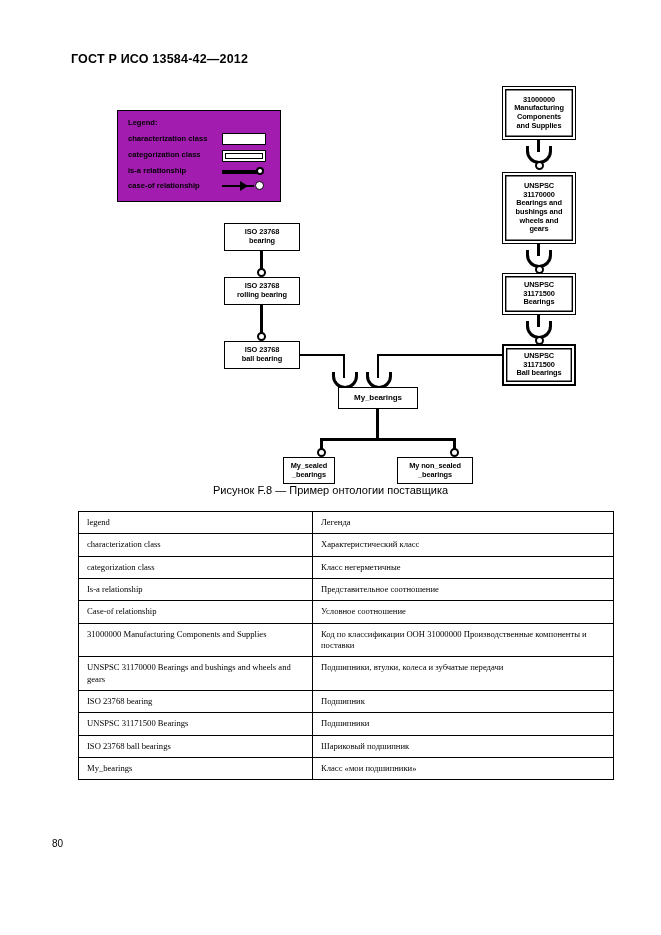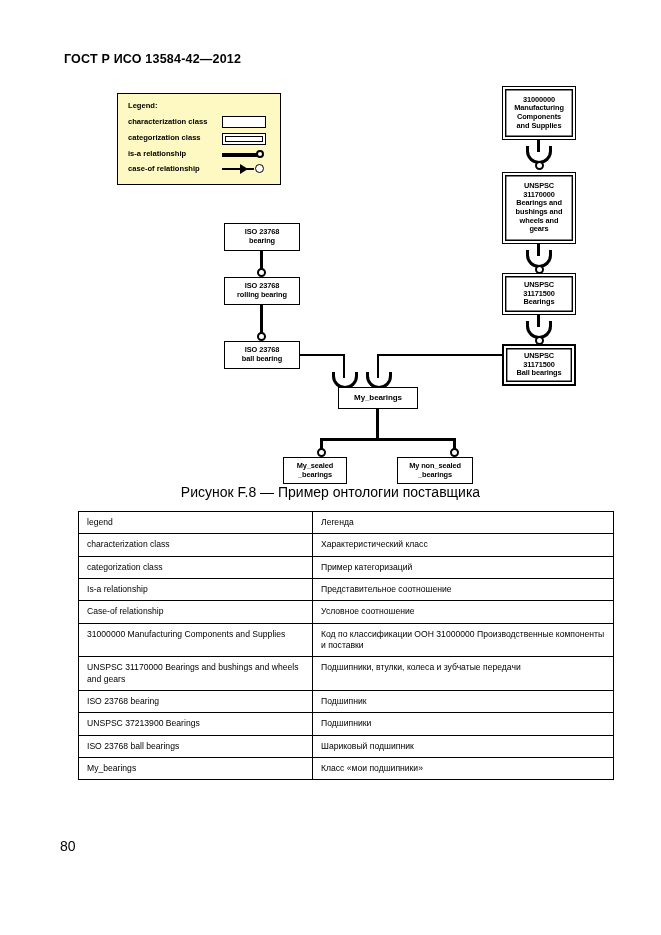--- a/index.html
+++ b/index.html
@@ -4,42 +4,42 @@
 <style>
   html,body{margin:0;padding:0;}
   body{
     width:661px;height:935px;background:#fff;position:relative;
     font-family:"Liberation Sans", sans-serif;color:#000;overflow:hidden;
   }
   .page{position:absolute;inset:0;}
 
   
   .doc-header{
-    position:absolute;left:64px;top:52px;
+    position:absolute;left:71px;top:52px;
     font-size:12.5px;font-weight:bold;letter-spacing:.2px;
   }
 
   
   .diagram{position:absolute;left:0;top:80px;width:661px;height:400px;}
 
   .node{
     position:absolute;box-sizing:border-box;background:#fff;
     border:1.6px solid #000;
     display:flex;align-items:center;justify-content:center;text-align:center;
     font-size:7.4px;font-weight:bold;line-height:1.18;
     letter-spacing:-0.1px;
   }
   .node span{display:block;padding:0 2px;}
   .node.dbl{border:1.6px solid #000;box-shadow:inset 0 0 0 2px #fff, inset 0 0 0 3.4px #000;}
   .node.thick{border-width:2.4px;}
 
   
   .legend-box{
-    position:absolute;left:117px;top:13px;width:162px;height:90px;
-    border:1.6px solid #000;background:#fef9c3;
+    position:absolute;left:117px;top:30px;width:162px;height:90px;
+    border:1.6px solid #000;background:#a21caf;
   }
   .legend-title{position:absolute;left:10px;top:7px;font-size:7.6px;font-weight:bold;}
   .legend-row{position:absolute;left:10px;font-size:7.6px;font-weight:bold;white-space:nowrap;}
   .lr1{top:23px;} .lr2{top:39px;} .lr3{top:55px;} .lr4{top:70px;}
 
   .sym{position:absolute;left:104px;}
   .sym-rect{top:22px;width:44px;height:12px;border:1.5px solid #000;box-sizing:border-box;background:#fff;}
   .sym-rect2{top:39px;width:44px;height:12px;border:1.5px solid #000;box-sizing:border-box;background:#fff;}
   .sym-rect2::after{content:"";position:absolute;left:2px;top:2px;right:2px;bottom:2px;border:1.4px solid #000;}
   .sym-isa{top:56px;width:48px;height:10px;}
@@ -70,35 +70,36 @@
   .vfork{position:absolute;width:26px;height:20px;}
   .vfork .u{
     position:absolute;left:0;top:0;width:26px;height:17px;
     border:3px solid #000;border-top:none;
     border-radius:0 0 13px 13px;box-sizing:border-box;
   }
 
   
   .caption{
     position:absolute;left:0;right:0;top:484px;text-align:center;
-    font-size:14px;
+    font-size:11px;
   }
 
   
   table.legend-table{
     position:absolute;left:78px;top:511px;width:536px;
     border-collapse:collapse;font-size:8.6px;
   }
   table.legend-table td{
     border:0.9px solid #000;padding:5px 7px 5px 8px;vertical-align:top;
     line-height:1.32;
+    font-family:Liberation Serif, serif;
   }
   table.legend-table td.c1{width:218px;}
 
-  .page-num{position:absolute;left:60px;top:838px;font-size:14px;}
+  .page-num{position:absolute;left:52px;top:838px;font-size:10px;}
 </style>
 </head>
 <body>
 
 <div class="page">
 
   <div class="doc-header">ГОСТ Р ИСО 13584-42—2012</div>
 
   <div class="diagram">
 
@@ -216,21 +217,21 @@
       <span>My_bearings</span>
     </div>
 
     <div class="vthick" style="left:376px;top:329px;height:32px;"></div>
     <div class="hthick" style="left:320px;top:358px;width:136px;"></div>
     <div class="vthick" style="left:320px;top:358px;height:14px;"></div>
     <div class="vthick" style="left:453px;top:358px;height:14px;"></div>
     <div class="circ" style="left:317px;top:368px;"></div>
     <div class="circ" style="left:450px;top:368px;"></div>
 
-    <div class="node" style="left:283px;top:377px;width:64px;height:27px;">
+    <div class="node" style="left:283px;top:377px;width:52px;height:27px;">
       <span>
         <span>My_sealed</span>
         <span>_bearings</span>
       </span>
     </div>
 
     <div class="node" style="left:397px;top:377px;width:76px;height:27px;">
       <span>
         <span>My non_sealed</span>
         <span>_bearings</span>
@@ -246,21 +247,21 @@
         <tr>
           <td class="c1">legend</td>
           <td>Легенда</td>
         </tr>
         <tr>
           <td class="c1">characterization class</td>
           <td>Характеристический класс</td>
         </tr>
         <tr>
           <td class="c1">categorization class</td>
-          <td>Пример категоризаций</td>
+          <td>Класс негерметичные</td>
         </tr>
         <tr>
           <td class="c1">Is-a relationship</td>
           <td>Представительное соотношение</td>
         </tr>
         <tr>
           <td class="c1">Case-of relationship</td>
           <td>Условное соотношение</td>
         </tr>
         <tr>
@@ -269,21 +270,21 @@
         </tr>
         <tr>
           <td class="c1">UNSPSC 31170000 Bearings and bushings and wheels and gears</td>
           <td>Подшипники, втулки, колеса и зубчатые передачи</td>
         </tr>
         <tr>
           <td class="c1">ISO 23768 bearing</td>
           <td>Подшипник</td>
         </tr>
         <tr>
-          <td class="c1">UNSPSC 37213900 Bearings</td>
+          <td class="c1">UNSPSC 31171500 Bearings</td>
           <td>Подшипники</td>
         </tr>
         <tr>
           <td class="c1">ISO 23768 ball bearings</td>
           <td>Шариковый подшипник</td>
         </tr>
         <tr>
           <td class="c1">My_bearings</td>
           <td>Класс «мои подшипники»</td>
         </tr>

